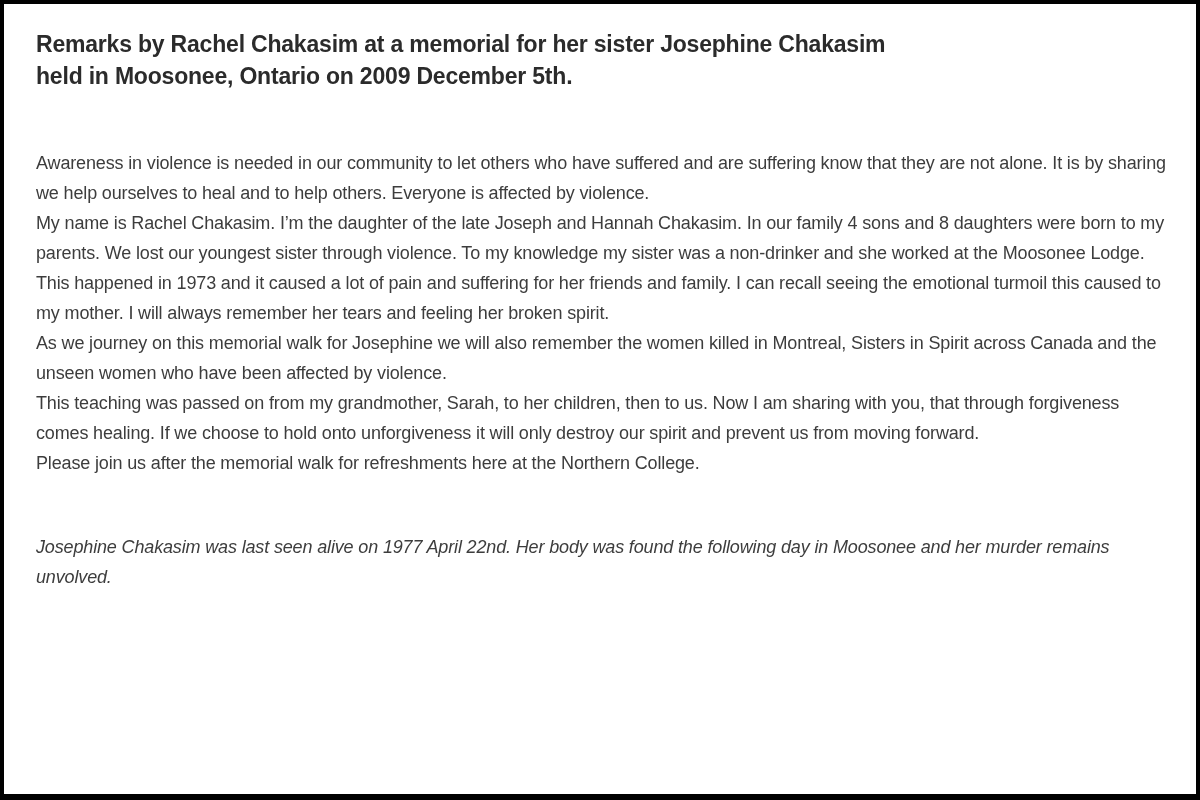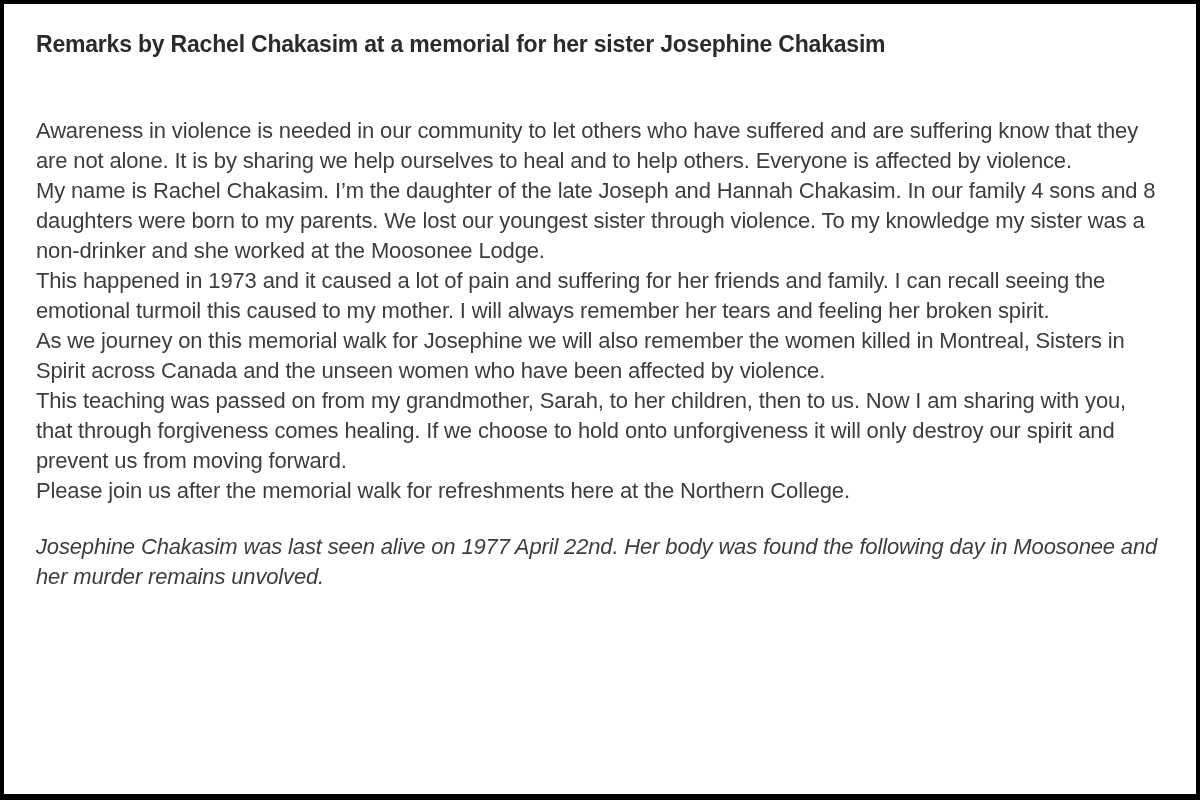--- a/index.html
+++ b/index.html
@@ -30,46 +30,47 @@
   .doc-title {
     color: var(--title);
     font-weight: bold;
     font-size: 23px;
     line-height: 32px;
     letter-spacing: -0.2px;
     margin-bottom: 56px;
   }
   .speech {
     color: var(--text);
-    font-size: 22px;
+    font-size: 18px;
     line-height: 30px;
     letter-spacing: -0.15px;
     max-width: 1132px;
   }
   .speech p {
     margin: 0;
   }
   .footnote {
-    margin-top: 26px;
+    margin-top: 54px;
     color: var(--text);
-    font-size: 22px;
+    font-size: 18px;
     line-height: 30px;
     letter-spacing: -0.15px;
     font-style: italic;
     max-width: 1132px;
   }
 </style>
 </head>
 <body>
 
 <div class="page">
   <div class="content">
 
     <div class="doc-title">
       <div>Remarks by Rachel Chakasim at a memorial for her sister Josephine Chakasim</div>
+      <div>held in Moosonee, Ontario on 2009 December 5th.</div>
     </div>
 
     <div class="speech">
       <p>Awareness in violence is needed in our community to let others who have suffered and are suffering know that they are not alone. It is by sharing we help ourselves to heal and to help others. Everyone is affected by violence.</p>
       <p>My name is Rachel Chakasim. I’m the daughter of the late Joseph and Hannah Chakasim. In our family 4 sons and 8 daughters were born to my parents. We lost our youngest sister through violence. To my knowledge my sister was a non-drinker and she worked at the Moosonee Lodge.</p>
       <p>This happened in 1973 and it caused a lot of pain and suffering for her friends and family. I can recall seeing the emotional turmoil this caused to my mother. I will always remember her tears and feeling her broken spirit.</p>
       <p>As we journey on this memorial walk for Josephine we will also remember the women killed in Montreal, Sisters in Spirit across Canada and the unseen women who have been affected by violence.</p>
       <p>This teaching was passed on from my grandmother, Sarah, to her children, then to us. Now I am sharing with you, that through forgiveness comes healing. If we choose to hold onto unforgiveness it will only destroy our spirit and prevent us from moving forward.</p>
       <p>Please join us after the memorial walk for refreshments here at the Northern College.</p>
     </div>

